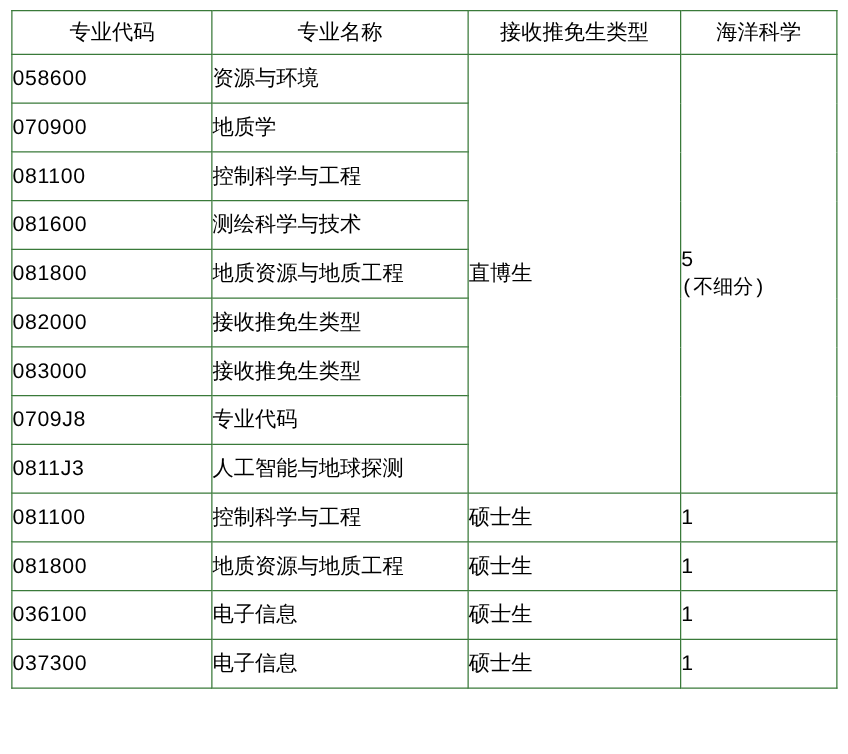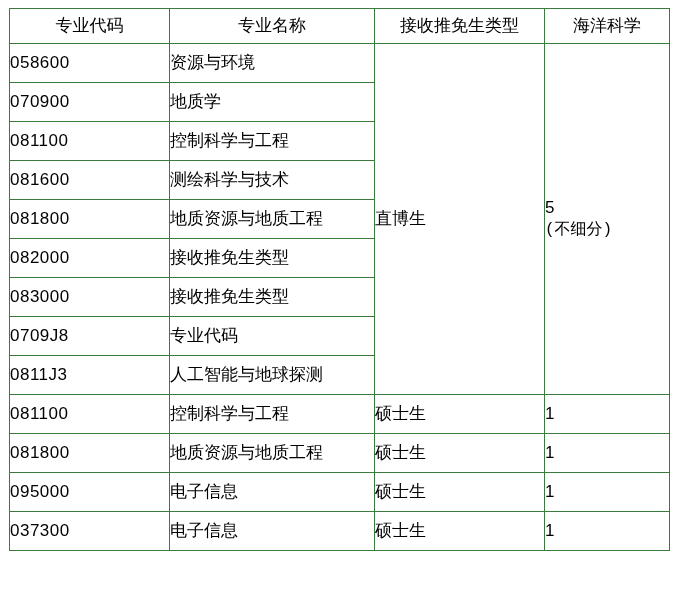--- a/index.html
+++ b/index.html
@@ -142,21 +142,21 @@
         <td class="type-cell">硕士生</td>
         <td class="quota-cell">1</td>
       </tr>
       <tr>
         <td class="code-cell">081800</td>
         <td class="name-cell">地质资源与地质工程</td>
         <td class="type-cell">硕士生</td>
         <td class="quota-cell">1</td>
       </tr>
       <tr>
-        <td class="code-cell">095000</td>
+        <td class="code-cell">036100</td>
         <td class="name-cell">电子信息</td>
         <td class="type-cell">硕士生</td>
         <td class="quota-cell">1</td>
       </tr>
       <tr>
         <td class="code-cell">037300</td>
         <td class="name-cell">电子信息</td>
         <td class="type-cell">硕士生</td>
         <td class="quota-cell">1</td>
       </tr>

